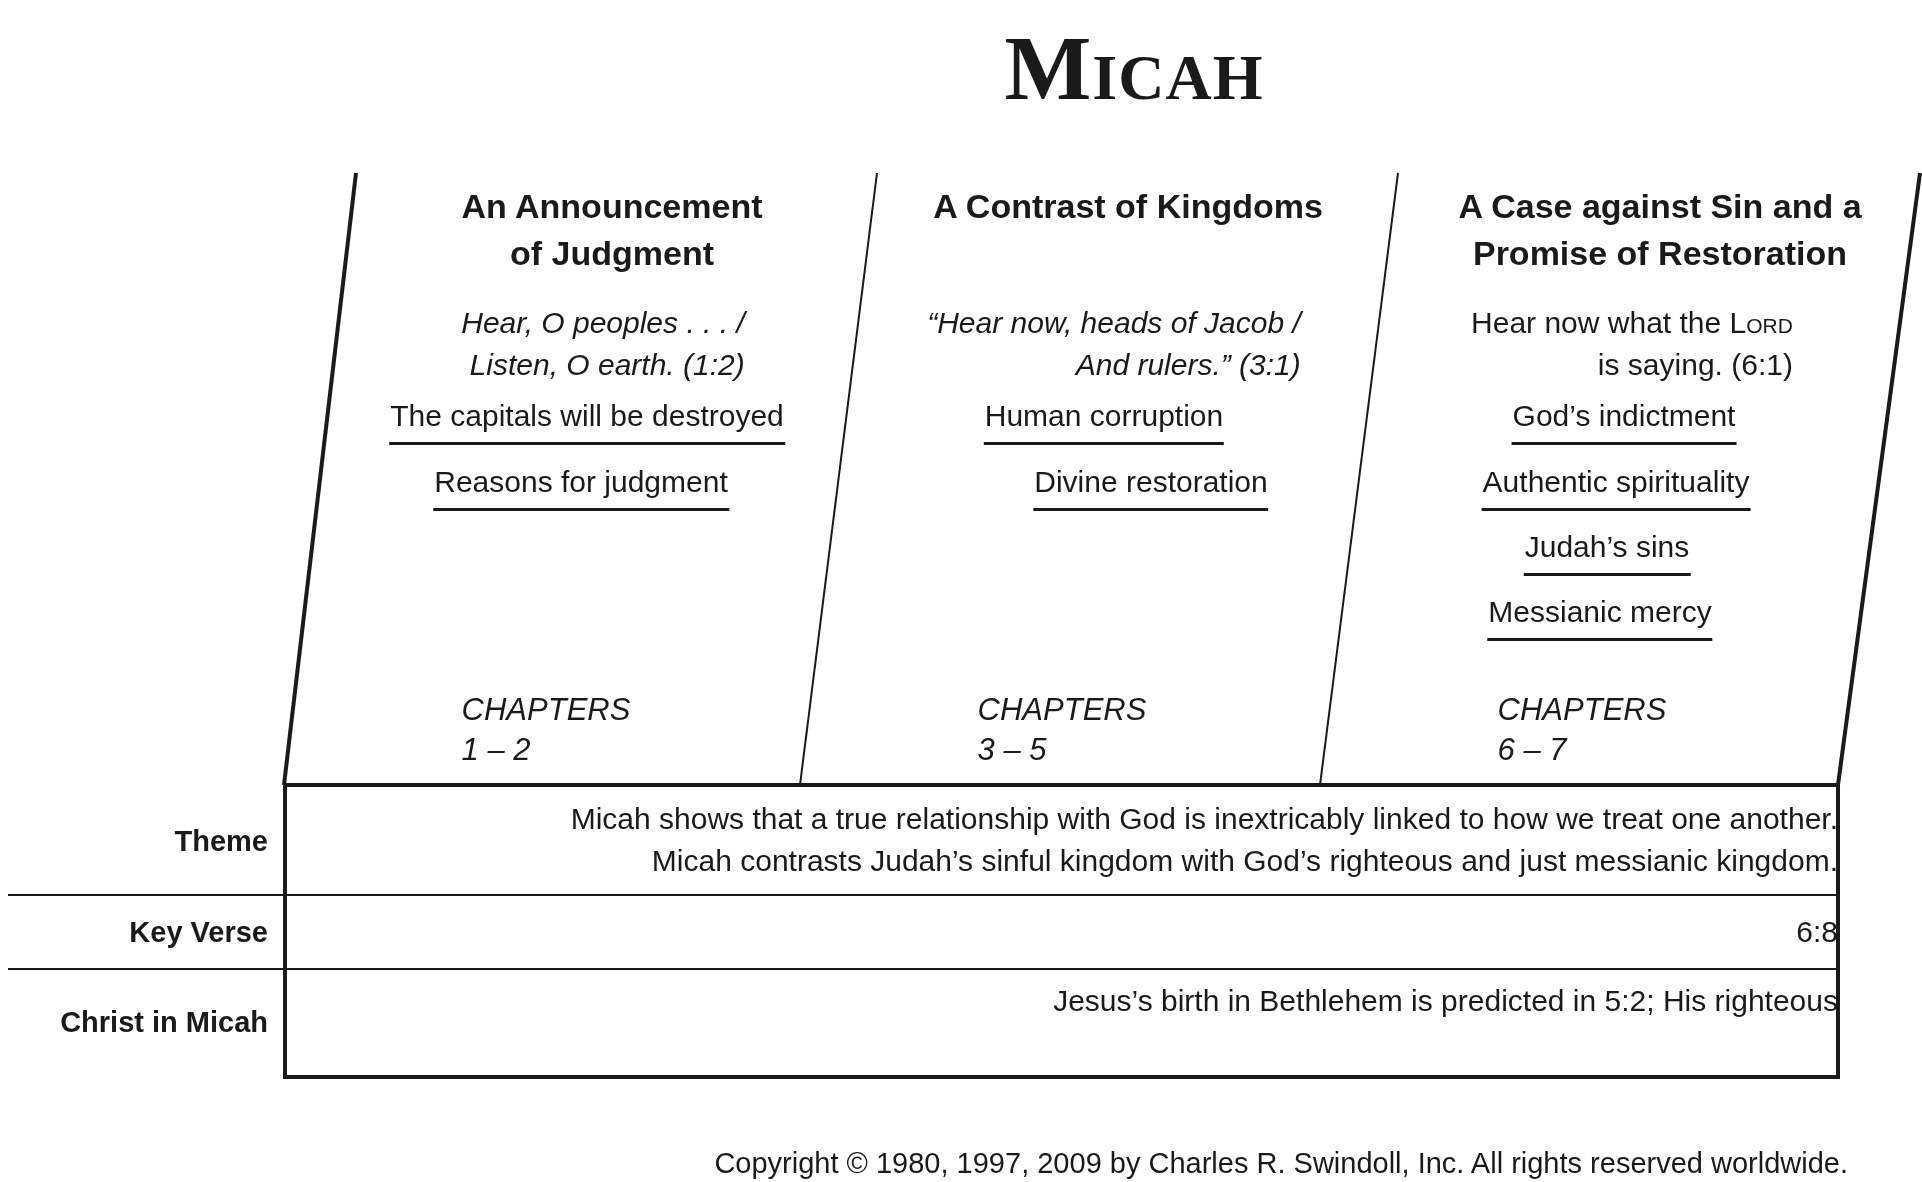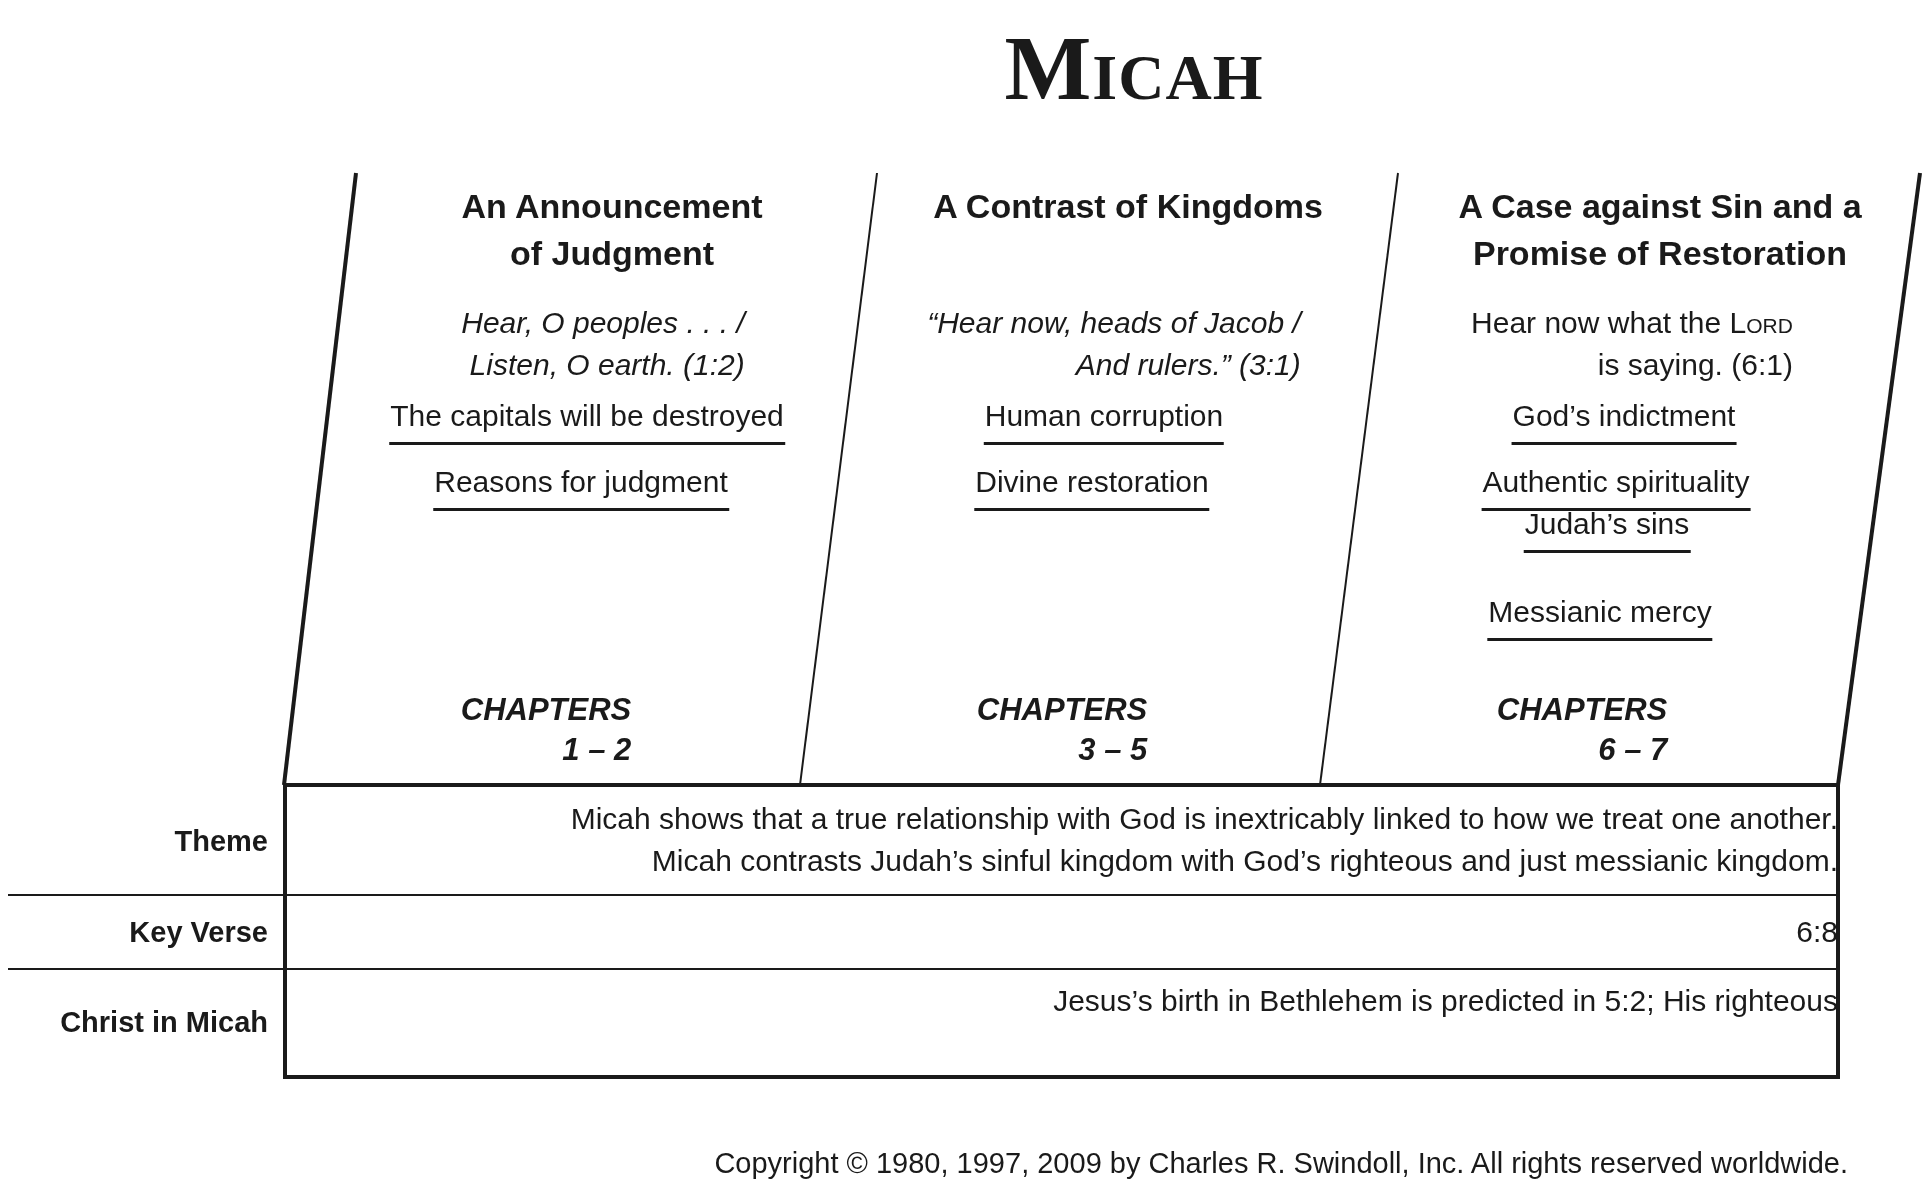--- a/index.html
+++ b/index.html
@@ -17,21 +17,21 @@
   .quote {
     position: absolute; text-align: right; font-size: 30px; line-height: 42px; white-space: nowrap; transform: translateX(-50%);
   }
   .quote.italic { font-style: italic; }
   .sc { font-variant: small-caps; margin-top: 32px; }
   .item {
     position: absolute; transform: translateX(-50%); text-align: right; font-size: 30px; line-height: 40px; white-space: nowrap;
     padding: 0 1px 6px 1px; border-bottom: 3px solid #1a1a1a;
   }
   .chapters {
-    position: absolute; transform: translateX(-50%); text-align: right; font-style: italic; font-size: 31px; line-height: 40px; white-space: nowrap; font-weight: bold;
+    position: absolute; transform: translateX(-50%); text-align: left; font-style: italic; font-size: 31px; line-height: 40px; white-space: nowrap;
   }
   .row-label {
     position: absolute; right: 1654px; text-align: right; font-weight: bold; font-size: 29px; line-height: 36px; white-space: nowrap;
   }
   .cell-text {
     position: absolute; left: 286px; width: 1552px; text-align: right; font-size: 30px; line-height: 42px; white-space: nowrap;
   }
   .copyright {
     position: absolute; right: 74px; top: 1143px; font-size: 29px; line-height: 40px; white-space: nowrap;
   }
@@ -73,39 +73,39 @@
 
 <div>
   <div class="col-title" style="left:1128px; top:183px;">
     <div>A Contrast of Kingdoms</div>
   </div>
   <div class="quote italic" style="left:1114px; top:302px;">
     <div>“Hear now, heads of Jacob /</div>
     <div>And rulers.” (3:1)</div>
   </div>
   <div class="item" style="left:1104px; top:396px;">Human corruption</div>
-  <div class="item" style="left:1092px; top:462px;">Divine restoration</div>
+  <div class="item" style="left:1151px; top:462px;">Divine restoration</div>
   <div class="chapters" style="left:1062px; top:690px;">
     <div>CHAPTERS</div>
     <div>3 – 5</div>
   </div>
 </div>
 
 <div>
   <div class="col-title" style="left:1660px; top:183px;">
     <div>A Case against Sin and a</div>
     <div>Promise of Restoration</div>
   </div>
   <div class="quote" style="left:1632px; top:302px;">
     <div><span>Hear now what the </span><span class="sc">Lord</span></div>
     <div>is saying. (6:1)</div>
   </div>
   <div class="item" style="left:1624px; top:396px;">God’s indictment</div>
   <div class="item" style="left:1616px; top:462px;">Authentic spirituality</div>
-  <div class="item" style="left:1607px; top:504px;">Judah’s sins</div>
+  <div class="item" style="left:1607px; top:527px;">Judah’s sins</div>
   <div class="item" style="left:1600px; top:592px;">Messianic mercy</div>
   <div class="chapters" style="left:1582px; top:690px;">
     <div>CHAPTERS</div>
     <div>6 – 7</div>
   </div>
 </div>
 
 <div>
   <div class="row-label" style="top:823px;">Theme</div>
   <div class="cell-text" style="top:798px;">

